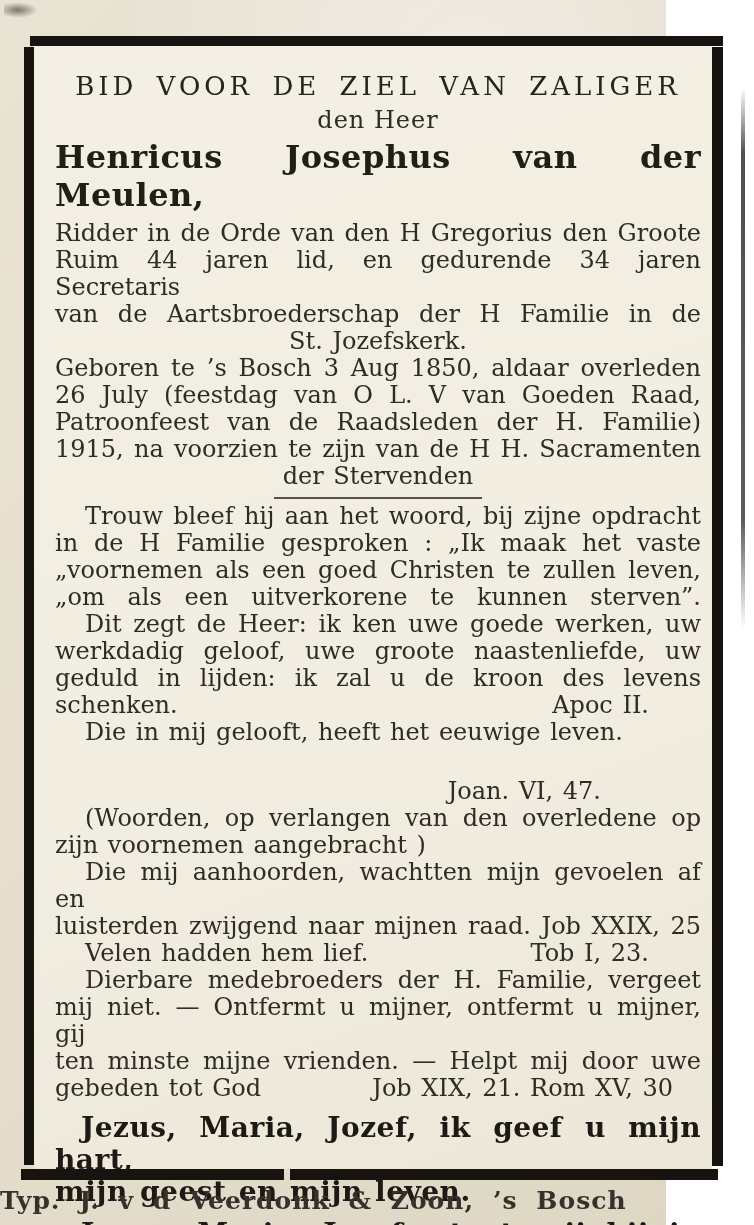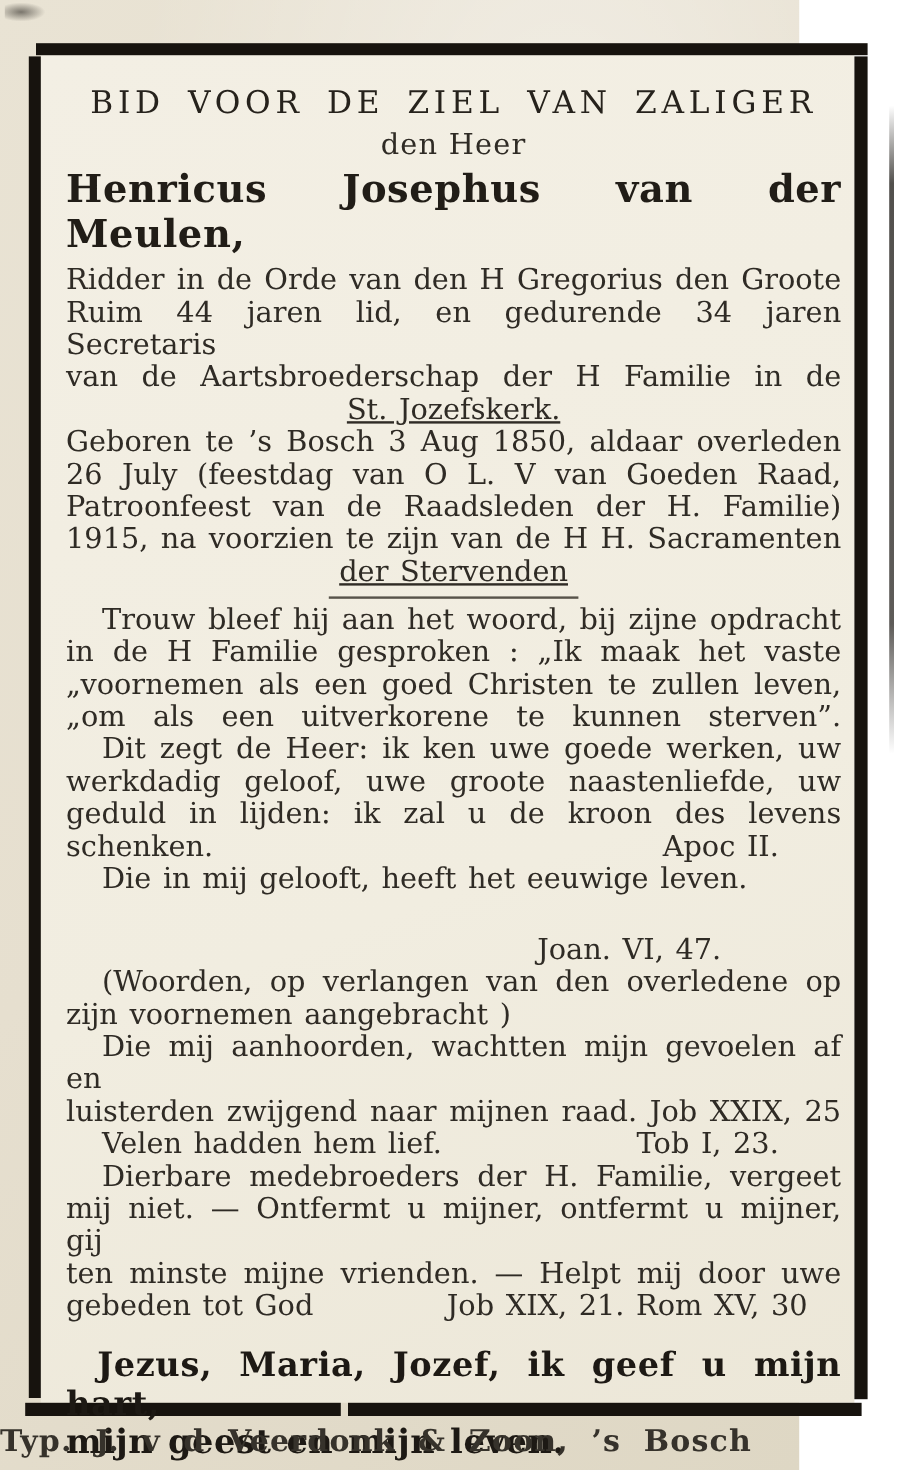--- a/index.html
+++ b/index.html
@@ -31,34 +31,34 @@
   .content{position:absolute;left:55px;top:46px;width:646px;}
   .kicker{margin-top:25px;font-size:26px;line-height:30px;text-align:center;
     letter-spacing:4px;word-spacing:7px;color:#26221c;}
   .honorific{margin-top:5px;font-size:24px;line-height:28px;text-align:center;letter-spacing:1px;}
   .deceased-name{margin-top:4px;font-size:32px;line-height:38px;font-weight:bold;color:#211d17;
     text-align:justify;text-align-last:justify;letter-spacing:.5px;}
 
   .ln{font-size:24px;line-height:27px;word-spacing:2px;}
   .j{text-align:justify;text-align-last:justify;}
   .l{text-align:left;text-align-last:left;}
-  .c{text-align:center;text-align-last:center;text-decoration:underline;}
+  .c{text-align:center;text-align-last:center;}
   .r{text-align:right;text-align-last:right;margin-top:32px;}
   .ind{text-indent:30px;}
   .flex{display:flex;justify-content:space-between;align-items:flex-start;}
   .pl30{padding-left:30px;}
   .pr52{padding-right:52px;}
   .pr100{padding-right:100px;}
   .pr28{padding-right:28px;}
   .para{margin:0;}
   .mt8{margin-top:6px;}
 
   .divider{width:208px;height:0;border-top:2px solid #57534a;margin:7px auto 4px auto;}
 
-  .prayer{margin-top:20px;}
+  .prayer{margin-top:10px;}
   .prayer .ln{font-size:28px;line-height:32px;font-weight:bold;color:#1d1914;letter-spacing:.5px;}
   .prayer .ind{text-indent:26px;}
 
   .imprint{position:absolute;left:0;top:1186px;width:754px;text-align:left;
     font-size:25px;line-height:30px;word-spacing:9px;letter-spacing:1px;color:#36322b;font-weight:bold;}
 </style>
 </head>
 <body>
 
 <div class="stage">

